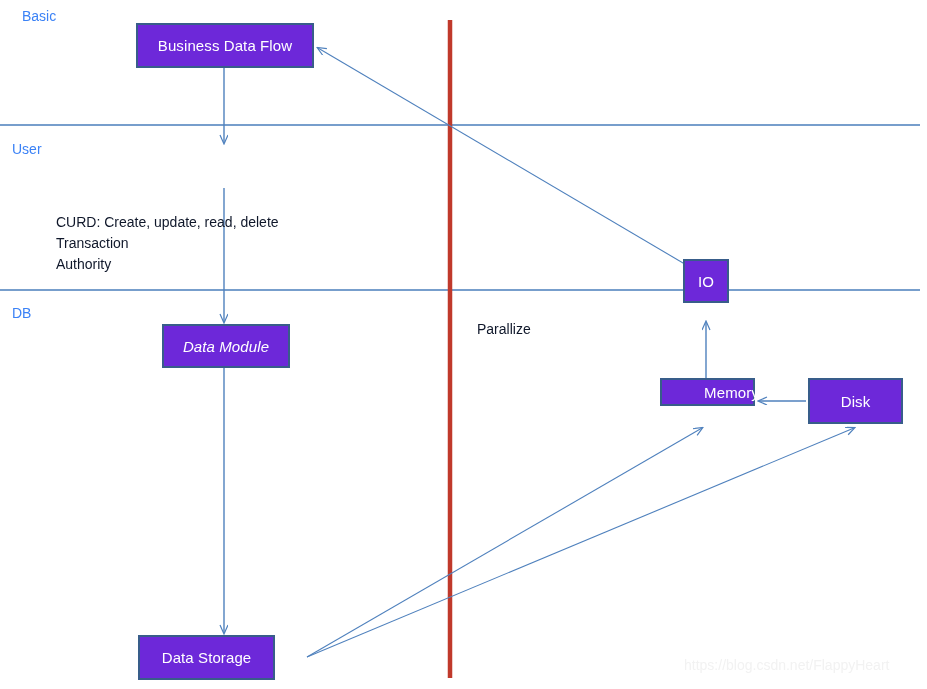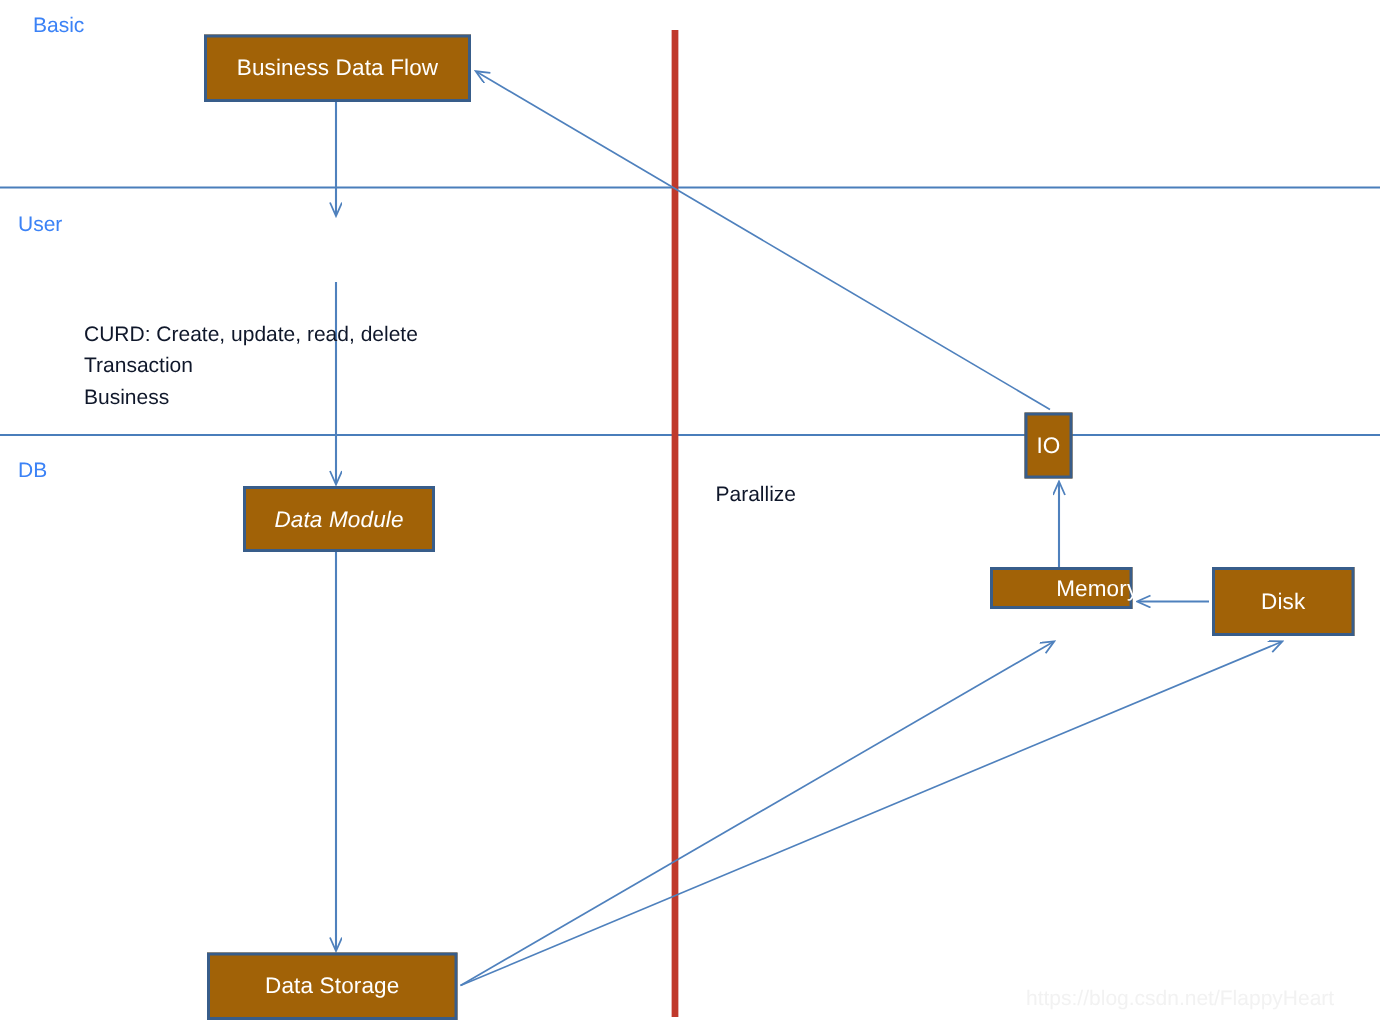--- a/index.html
+++ b/index.html
@@ -20,21 +20,21 @@
   #edges {
     position: absolute;
     left: 0;
     top: 0;
     width: 927px;
     height: 689px;
   }
   .node {
     position: absolute;
     box-sizing: border-box;
-    background: #a16207;
+    background: #6d28d9;
     border: 2px solid #385d8a;
     color: #ffffff;
     display: flex;
     align-items: center;
     justify-content: center;
     font-size: 15px;
     letter-spacing: 0.1px;
     white-space: nowrap;
     z-index: 4;
   }
@@ -94,38 +94,38 @@
     <line x1="307" y1="657" x2="854" y2="428" stroke="#4f81bd" stroke-width="1.1" marker-end="url(#arrow)"></line>
   </svg>
 
   <div class="lane-label" style="left:22px; top:8px;">Basic</div>
   <div class="lane-label" style="left:12px; top:141px;">User</div>
   <div class="lane-label" style="left:12px; top:305px;">DB</div>
 
   <div class="note" style="left:56px; top:212px;">
     <div>CURD: Create, update, read, delete</div>
     <div>Transaction</div>
-    <div>Business</div>
+    <div>Authority</div>
   </div>
   <div class="note" style="left:477px; top:319px;">Parallize</div>
 
   <div class="node" style="left:136px; top:23px; width:178px; height:45px;">
     <span>Business Data Flow</span>
   </div>
 
 
   <div class="node" style="left:162px; top:324px; width:128px; height:44px;font-style:italic;">
     <span>Data Module</span>
   </div>
 
-  <div class="node" style="left:138px; top:635px; width:167px; height:45px;">
+  <div class="node" style="left:138px; top:635px; width:137px; height:45px;">
     <span>Data Storage</span>
   </div>
 
-  <div class="node" style="left:683px; top:275px; width:32px; height:44px;text-align:right;">
+  <div class="node" style="left:683px; top:259px; width:46px; height:44px;text-align:right;">
     <span>IO</span>
   </div>
 
   <div class="node" style="left:660px; top:378px; width:95px; height:28px;padding-left:48px;">
     <span>Memory</span>
   </div>
 
   <div class="node" style="left:808px; top:378px; width:95px; height:46px;">
     <span>Disk</span>
   </div>

